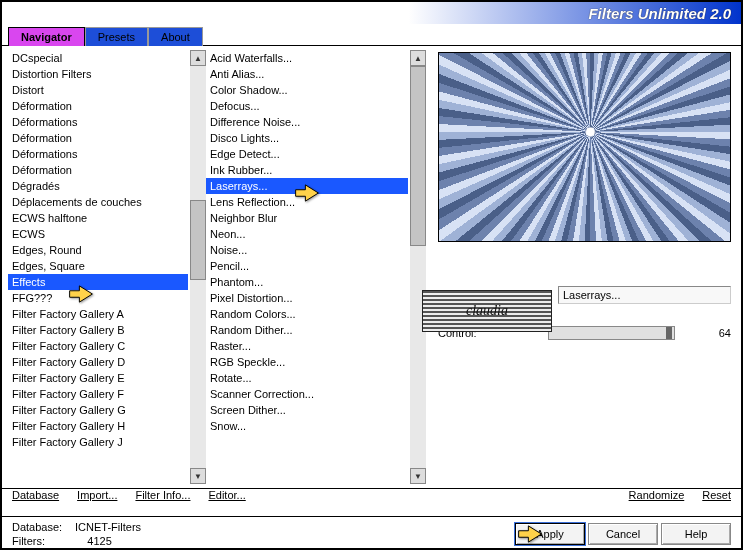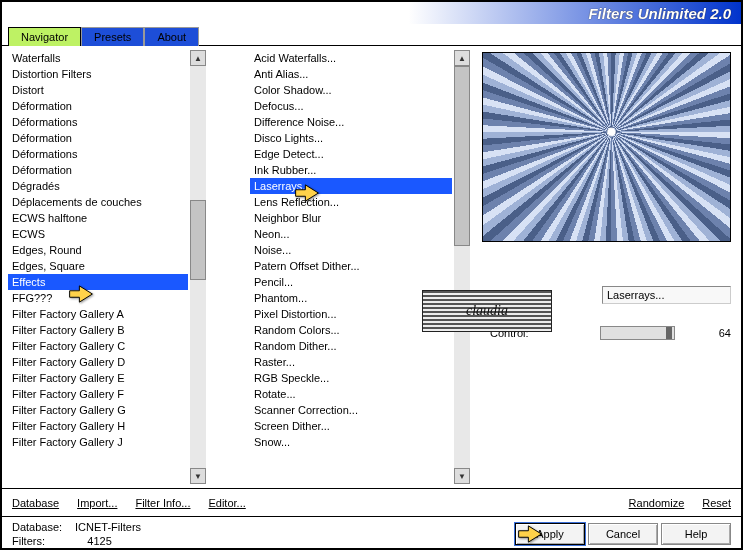--- a/index.html
+++ b/index.html
@@ -3,46 +3,46 @@
 <meta charset="utf-8">
 <style>
 * { box-sizing: border-box; margin: 0; padding: 0; font-family: "Tahoma", "Segoe UI", sans-serif; font-size: 11px; }
 body { width: 743px; height: 550px; background: #fff; border: 2px solid #000; position: relative; overflow: hidden; }
 
 .title-bar { height: 22px; background: linear-gradient(to right, #fff 0%, #fff 55%, #0033cc 100%); display:flex; justify-content:flex-end; align-items:center; padding-right:10px;}
 .title-bar .title { color:#fff; font-weight:bold; font-style:italic; font-size:15px; text-shadow:0 0 1px #000;}
 
 .tabs { display:flex; border-bottom:1px solid #000; padding-left:6px; height:22px; align-items:flex-end;}
 .tab { padding:3px 12px; border:1px solid #999; border-bottom:none; background:#1d4ed8; margin-right:0px; cursor:default; position:relative; top:1px;}
-.tab.active { background:#bef264; border-color:#000; z-index:2;}
+.tab.active { background:#d946ef; border-color:#000; z-index:2;font-weight:bold;}
 
 .main { display:flex; height:442px; }
 .listpane { width:204px; border-right:0px; display:flex; padding:4px 0 4px 6px; }
-.listpane2 { width:220px; display:flex; padding:4px 0 4px 0;margin-left:44px; }
+.listpane2 { width:220px; display:flex; padding:4px 0 4px 0; }
 .list { flex:1; overflow:hidden; line-height:16px; }
 .list .item { padding:0 4px; white-space:nowrap; overflow:hidden; text-overflow:ellipsis; cursor:default;}
 .list .item.selected { background:#1a58ff; color:#fff; }
 .scrollbar { width:16px; background:#e8e8e8; position:relative; margin-left:2px;}
 .thumb { position:absolute; left:0; width:16px; background:#c4c4c4; border:1px solid #888;}
 .sb-btn { width:16px; height:16px; background:#ddd; border:1px solid #888; display:flex; align-items:center; justify-content:center; font-size:8px; color:#333;}
 
 .previewpane { flex:1; padding:6px 10px 4px 12px; display:flex; flex-direction:column;}
 .preview-img { width:100%; height:190px; border:1px solid #000; background:
   radial-gradient(circle at 52% 42%, #fff 0%, #fff 2%, transparent 3%),
   repeating-conic-gradient(from 0deg at 52% 42%, #4a5f88 0deg 3deg, #9fb2d6 3deg 6deg, #d8e2f5 6deg 9deg, #6d82ad 9deg 12deg);
 }
 .filter-name-row { margin-top:44px; display:flex; align-items:center; }
 .filter-name { background:#f8f8f8; border:1px solid #ccc; border-top-color:#888; border-left-color:#888; height:18px; flex:1; padding:2px 4px; margin-left:10px;}
-.control-row { display:flex; align-items:center; margin-top:22px;margin-left:8px;}
+.control-row { display:flex; align-items:center; margin-top:22px;}
 .control-label { width:110px; }
 .control-slider { flex:1; height:14px; background:#e0e0e0; border:1px solid #888; position:relative;}
 .control-slider .pos { position:absolute; right:2px; top:0; width:6px; height:12px; background:#666;}
 .control-val { width:56px; text-align:right; }
 
-.button-bar { height:28px; border-top:1px solid #000; display:flex; align-items:center; padding:0 10px; gap:18px;}
+.button-bar { height:28px; border-top:1px solid #000; display:flex; padding:0 10px; gap:18px;}
 .button-bar .spacer { flex:1; }
 .link-btn { text-decoration:underline; cursor:default; }
 
 .status-bar { height:34px; border-top:1px solid #000; display:flex; align-items:center; padding:4px 10px; gap:3px;}
 .status-left { display:flex; flex-direction:column; line-height:14px;}
 .status-left span b { display:inline-block; width:60px; font-weight:normal;}
 .win-btn { min-width:70px; height:22px; background:#f3f3f3; border:1px solid #888; padding:0 10px; cursor:default; box-shadow: inset 1px 1px #fff, inset -1px -1px #aaa;}
 .win-btn.primary { border:1px solid #000; box-shadow: 0 0 0 1px #3a6fd8, inset 1px 1px #fff, inset -1px -1px #aaa;}
 
 .cursor-hand { position:absolute; width:26px; height:22px; pointer-events:none; z-index:50;}
@@ -62,21 +62,21 @@
 <div class="tabs">
   <div class="tab active">Navigator</div>
   <div class="tab">Presets</div>
   <div class="tab">About</div>
 </div>
 
 <div class="main">
 
   <div class="listpane">
     <div class="list" id="left-list">
-        <div class="item">Waterfalls</div>
+        <div class="item">DCspecial</div>
         <div class="item">Distortion Filters</div>
         <div class="item">Distort</div>
         <div class="item">Déformation</div>
         <div class="item">Déformations</div>
         <div class="item">Déformation</div>
         <div class="item">Déformations</div>
         <div class="item">Déformation</div>
         <div class="item">Dégradés</div>
         <div class="item">Déplacements de couches</div>
         <div class="item">ECWS halftone</div>
@@ -110,21 +110,20 @@
         <div class="item">Defocus...</div>
         <div class="item">Difference Noise...</div>
         <div class="item">Disco Lights...</div>
         <div class="item">Edge Detect...</div>
         <div class="item">Ink Rubber...</div>
         <div class="item selected">Laserrays...</div>
         <div class="item">Lens Reflection...</div>
         <div class="item">Neighbor Blur</div>
         <div class="item">Neon...</div>
         <div class="item">Noise...</div>
-        <div class="item">Patern Offset Dither...</div>
         <div class="item">Pencil...</div>
         <div class="item">Phantom...</div>
         <div class="item">Pixel Distortion...</div>
         <div class="item">Random Colors...</div>
         <div class="item">Random Dither...</div>
         <div class="item">Raster...</div>
         <div class="item">RGB Speckle...</div>
         <div class="item">Rotate...</div>
         <div class="item">Scanner Correction...</div>
         <div class="item">Screen Dither...</div>

